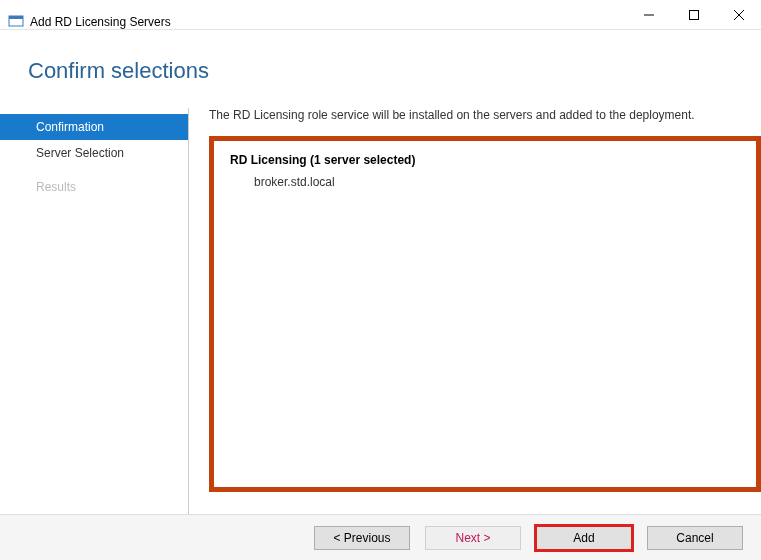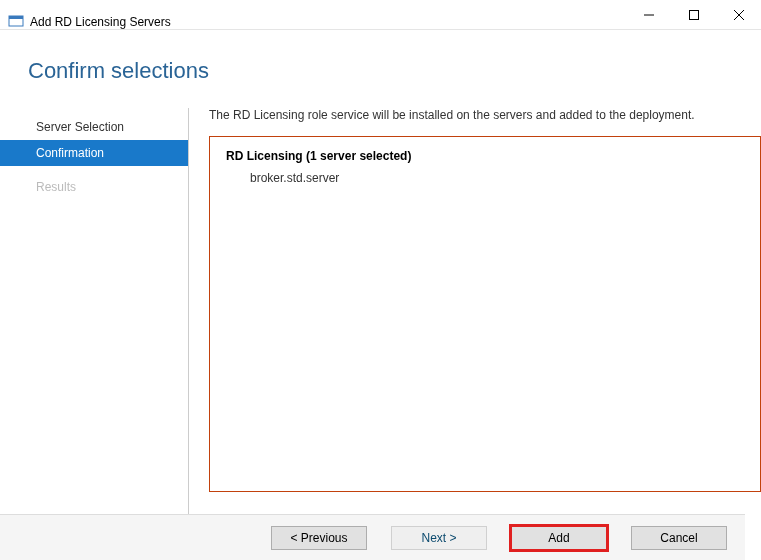--- a/index.html
+++ b/index.html
@@ -17,27 +17,27 @@
 
 .sidebar { width: 188px; padding-top: 6px; }
 .nav-item { height: 26px; line-height: 26px; padding-left: 36px; font-size: 12px; color: #333; cursor: pointer; }
 .nav-item.selected { background: #1979ca; color: #fff; }
 .nav-item.disabled { color: #bbb; cursor: default; margin-top: 8px; }
 
 .vline { width: 1px; background: #ccc; margin-right: 20px; height: 100%; }
 
 .main { flex: 1; padding-top: 0; }
 .desc { font-size: 12px; color: #333; margin-bottom: 14px; }
-.content-box { border: 1px solid #c2410c; height: 356px; padding: 12px 16px; background: #fff; }
+.content-box { border: 5px solid #c2410c; height: 356px; padding: 12px 16px; background: #fff; }
 .group-title { font-size: 12px; font-weight: bold; color: #000; margin-bottom: 8px; }
 .server-name { font-size: 12px; color: #333; padding-left: 24px; }
 
-.button-bar { position: absolute; bottom: 0; left: 0; right: 16px; height: 46px; border-top: 1px solid #ddd; display: flex; align-items: center; justify-content: flex-end; padding-right: 18px; gap: 24px; background: #f5f5f5; }
+.button-bar { position: absolute; bottom: 0; left: 0; right: 0; height: 46px; border-top: 1px solid #ddd; display: flex; align-items: center; justify-content: flex-end; padding-right: 18px; gap: 15px; background: #f5f5f5; }
 .btn { width: 96px; height: 24px; font-size: 12px; border: 1px solid #adadad; background: #e1e1e1; color: #000; cursor: pointer; }
-.btn:disabled { color: #0c4a6e; background: #efefef; border-color: #d0d0d0; cursor: default; }
+.btn:disabled { color: #be185d; background: #efefef; border-color: #d0d0d0; cursor: default; }
 .btn.highlight { outline: 3px solid #e02020; outline-offset: -1px; }
 </style>
 </head>
 <body>
 
 <div class="titlebar">
   <span class="titlebar-icon">
     <svg width="16" height="16" viewBox="0 0 16 16">
       <rect x="1" y="3" width="14" height="10" fill="none" stroke="#3a7abd" stroke-width="1"></rect>
       <rect x="1" y="3" width="14" height="3" fill="#3a7abd"></rect>
@@ -61,31 +61,31 @@
           <line x1="10" y1="0" x2="0" y2="10" stroke="#000" stroke-width="1"></line>
         </svg>
     </button>
   </div>
 </div>
 
 <div class="page-title">Confirm selections</div>
 
 <div class="body-area">
   <div class="sidebar" id="sidebar">
+      <div class="nav-item selected">Confirmation</div>
       <div class="nav-item">Server Selection</div>
-      <div class="nav-item selected">Confirmation</div>
       <div class="nav-item disabled">Results</div>
     </div>
   <div class="vline"></div>
   <div class="main">
     <div class="desc">The RD Licensing role service will be installed on the servers and added to the deployment.</div>
     <div class="content-box">
       <div class="group-title">RD Licensing  (1 server selected)</div>
       <div id="server-list">
-          <div class="server-name">broker.std.server</div>
+          <div class="server-name">broker.std.local</div>
         </div>
     </div>
   </div>
 </div>
 
 <div class="button-bar">
   <button class="btn">&lt; Previous</button>
   <button class="btn" disabled="">Next &gt;</button>
   <button class="btn highlight">Add</button>
   <button class="btn">Cancel</button>

